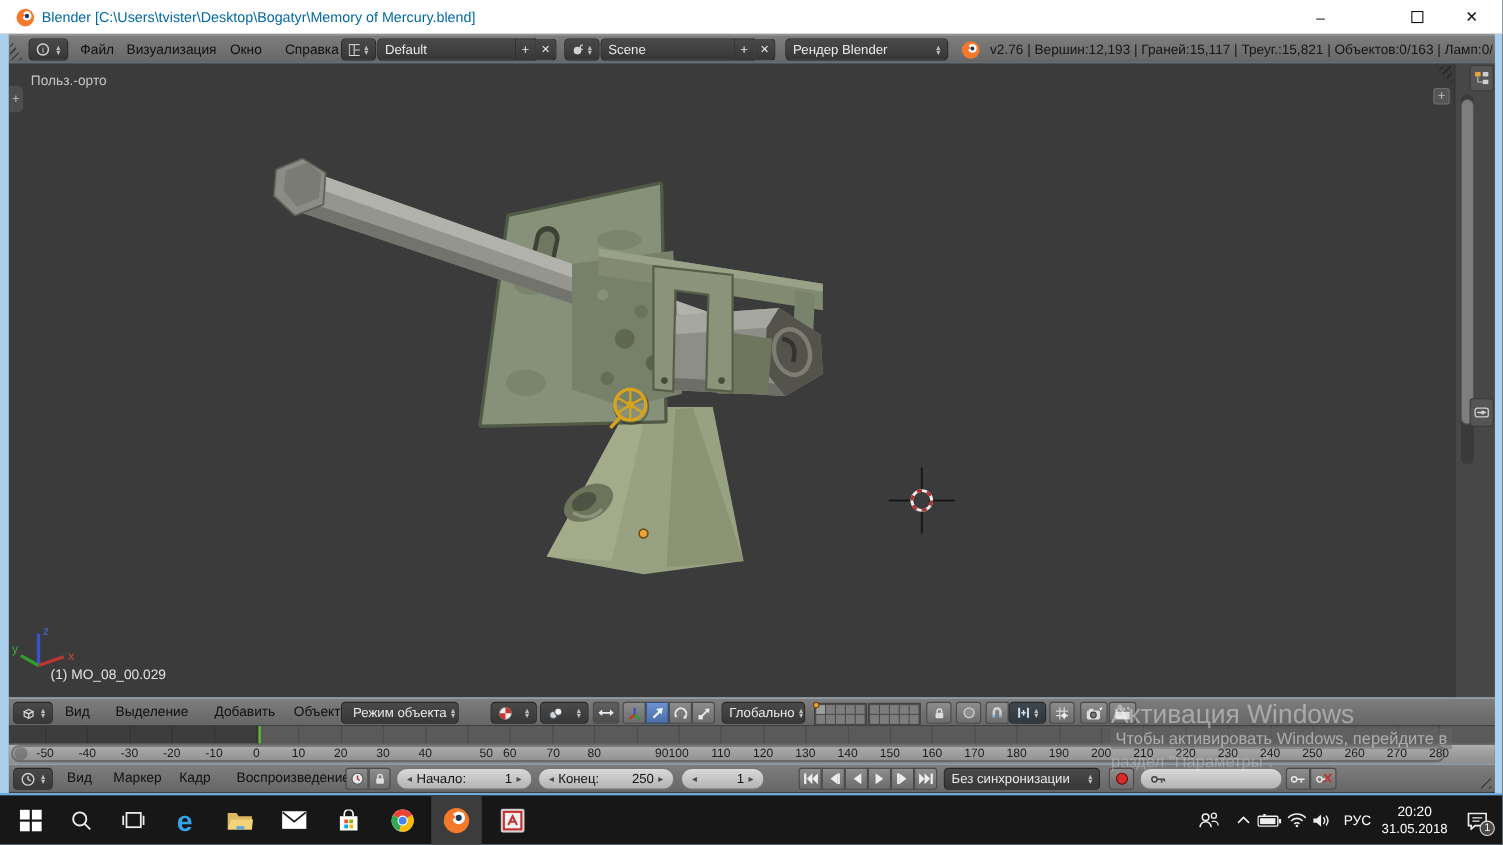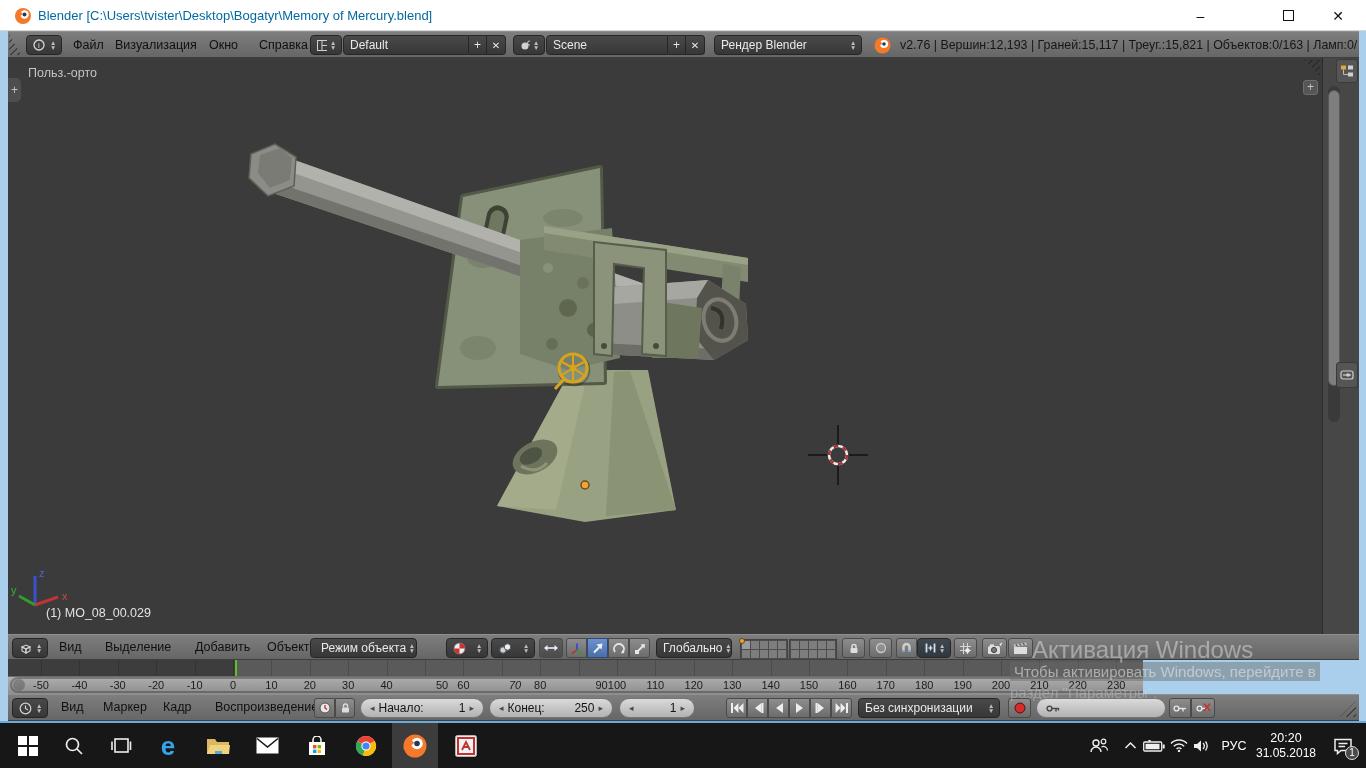--- a/index.html
+++ b/index.html
@@ -33,21 +33,21 @@
       color:#c3c3c3;font-size:12px;line-height:13px;text-align:center}
   .ltab{left:0;top:20px;width:13px;height:24px;background:#4e4e4e;border-radius:0 5px 5px 0;
       color:#c3c3c3;font-size:12px;line-height:24px;text-align:center}
   
   .rstrip{left:1322px;top:58px;width:37px;height:576px;background:#474747;border-left:1px solid #2c2c2c}
   .sbtrack{left:5px;top:28px;width:12px;height:336px;background:#3a3a3a;border-radius:6px}
   .sbthumb{left:5px;top:32px;width:12px;height:296px;background:#7e7e7e;border:1px solid #585858;border-radius:6px}
   .ricon{width:22px;height:24px;background:#555;border:1px solid #3a3a3a;border-radius:3px;
       display:flex;align-items:center;justify-content:center}
   
-  .tl-canvas{left:8px;top:660px;width:1135px;height:34px;background:#5a5a5a;overflow:hidden}
+  .tl-canvas{left:8px;top:660px;width:1351px;height:34px;background:#5a5a5a;overflow:hidden}
   .tl-band{left:0;top:0;width:1351px;height:16px}
   .tl-ruler{left:0;top:16px;width:1351px;height:18px;background:linear-gradient(#aeaeae,#8d8d8d);border-top:1px solid #6b6b6b}
   .tick{position:absolute;transform:translateX(-50%);font-size:11px;color:#1d1d1d;top:0;line-height:17px}
   .gridline{position:absolute;top:0;bottom:0;width:1px;background:rgba(0,0,0,0.16)}
   .scrollpill{left:2px;top:17px;width:1304px;height:16px;border:2px solid rgba(60,60,60,0.45);border-radius:9px}
   
   .wm{color:rgba(255,255,255,0.4);pointer-events:none;white-space:nowrap}
   
   .taskbar{left:0;top:723px;width:1366px;height:45px;background:#171717}
   .tbi{top:723px;height:45px;display:flex;align-items:center;justify-content:center}
@@ -503,21 +503,21 @@
         <span class="tick" style="left: 109.8px;">-30</span>
         <span class="tick" style="left: 148.2px;">-20</span>
         <span class="tick" style="left: 186.6px;">-10</span>
         <span class="tick" style="left: 225px;">0</span>
         <span class="tick" style="left: 263.4px;">10</span>
         <span class="tick" style="left: 301.8px;">20</span>
         <span class="tick" style="left: 340.2px;">30</span>
         <span class="tick" style="left: 378.6px;">40</span>
         <span class="tick" style="left: 417px; margin-left: 17px;">50</span>
         <span class="tick" style="left: 455.4px;">60</span>
-        <span class="tick" style="left: 507px; font-style: italic;">70</span>
+        <span class="tick" style="left: 495px;">70</span>
         <span class="tick" style="left: 532.2px;">80</span>
         <span class="tick" style="left: 570.6px; margin-left: 23px;">90</span>
         <span class="tick" style="left: 609px;">100</span>
         <span class="tick" style="left: 647.4px;">110</span>
         <span class="tick" style="left: 685.8px;">120</span>
         <span class="tick" style="left: 724.2px;">130</span>
         <span class="tick" style="left: 762.6px;">140</span>
         <span class="tick" style="left: 801px;">150</span>
         <span class="tick" style="left: 839.4px;">160</span>
         <span class="tick" style="left: 877.8px;">170</span>
@@ -654,21 +654,21 @@
     <div class="abs btn" style="left:1183px;top:3px;width:24px;border-radius:0 3px 3px 0">
       <svg width="15" height="12">
         <circle cx="3.5" cy="6.5" r="2.4" fill="none" stroke="#e6e6e6" stroke-width="1.4"></circle>
         <line x1="6" y1="6.5" x2="12" y2="6.5" stroke="#e6e6e6" stroke-width="1.4"></line>
         <path d="M8 1.5 L14 9 M14 1.5 L8 9" stroke="#c23434" stroke-width="1.6"></path>
       </svg>
     </div>
     <div class="abs grip" style="right:3px;top:6px;width:16px;height:16px;clip-path:polygon(100% 0,0 100%,100% 100%)"></div>
   </div>
 
-  <div class="abs wm" style="left:1032px;top:636px;font-size:24px">Активация Windows</div>
+  <div class="abs wm" style="left:1010px;top:636px;font-size:24px">Активация Windows</div>
   <div class="abs wm" style="left:1010px;top:662px;font-size:15px;color:rgba(235,235,235,0.55);background:rgba(105,105,105,0.45);padding:1px 4px">Чтобы активировать Windows, перейдите в</div>
   <div class="abs wm" style="left:1010px;top:684px;font-size:15px;color:rgba(220,220,220,0.35)">раздел "Параметры".</div>
 
   <div class="abs" style="left:0;top:721px;width:1366px;height:2px;background:#6aabdd"></div>
 
   <div class="abs taskbar"></div>
   <div class="abs tbi" style="left:10px;width:36px">
     <svg width="20" height="20">
       <rect x="0" y="0" width="9" height="9" fill="#fff"></rect>
         <rect x="11" y="0" width="9" height="9" fill="#fff"></rect>

